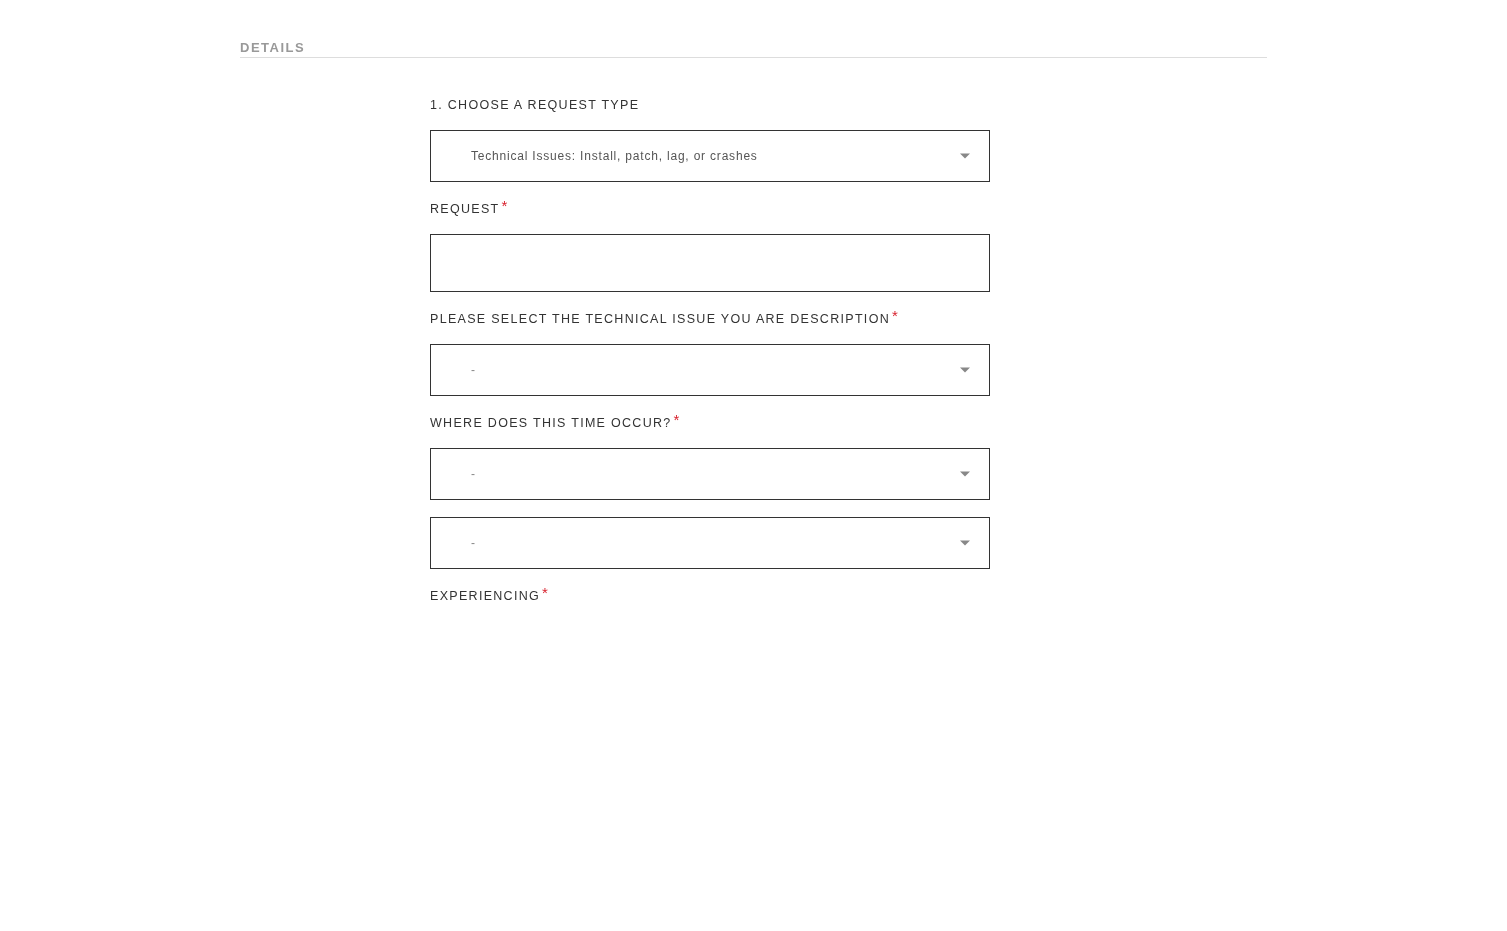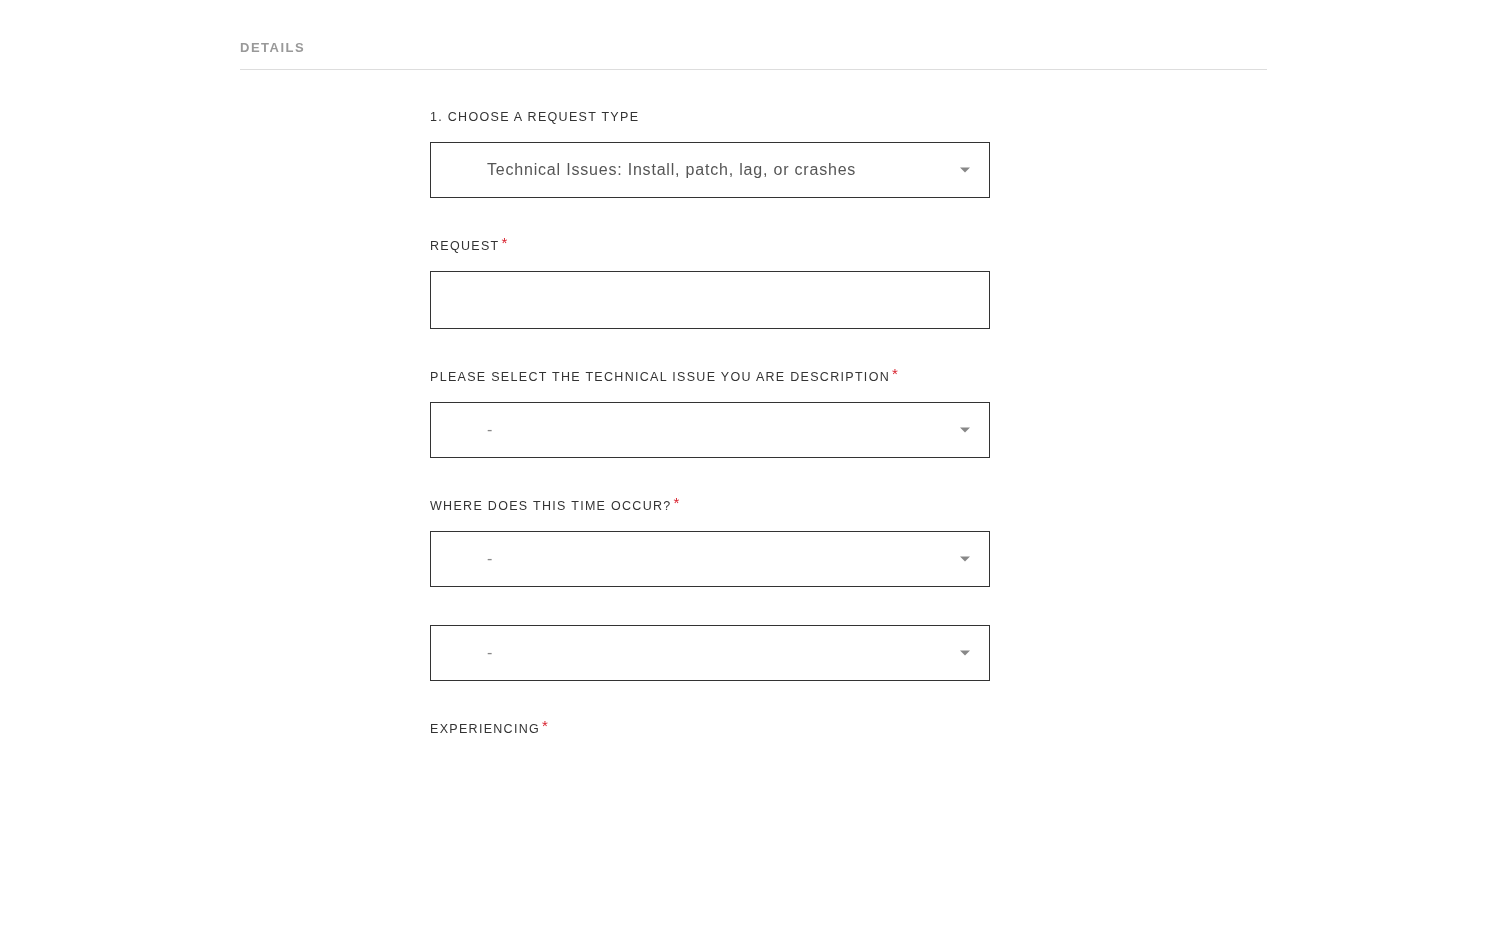--- a/index.html
+++ b/index.html
@@ -13,29 +13,29 @@
       color: #333333;
     }
     .container {
       padding: 40px 240px 0 240px;
     }
     .section-header {
       font-size: 13px;
       font-weight: 600;
       letter-spacing: 1.5px;
       color: #999999;
-      padding-bottom: 14px;
+      padding-bottom: 2px;
       border-bottom: 1px solid #dddddd;
     }
     .form-wrapper {
       padding: 40px 0 0 190px;
       max-width: 750px;
     }
     .field-group {
-      margin-bottom: 38px;
+      margin-bottom: 17px;
     }
     .field-label {
       font-size: 12.5px;
       font-weight: 500;
       letter-spacing: 1.3px;
       color: #333333;
       margin-bottom: 18px;
       display: block;
     }
     .field-label .required {
@@ -46,22 +46,22 @@
       left: 2px;
     }
     .select-wrap {
       position: relative;
       width: 100%;
     }
     .select-box {
       width: 100%;
       border: 1px solid #333333;
       background: #ffffff;
-      padding: 18px 40px 18px 56px;
-      font-size: 16px;
+      padding: 18px 40px 18px 40px;
+      font-size: 12px;
       letter-spacing: 0.8px;
       color: #555555;
       cursor: pointer;
       display: flex;
       align-items: center;
       justify-content: space-between;
     }
     .select-box.placeholder {
       color: #888888;
     }

